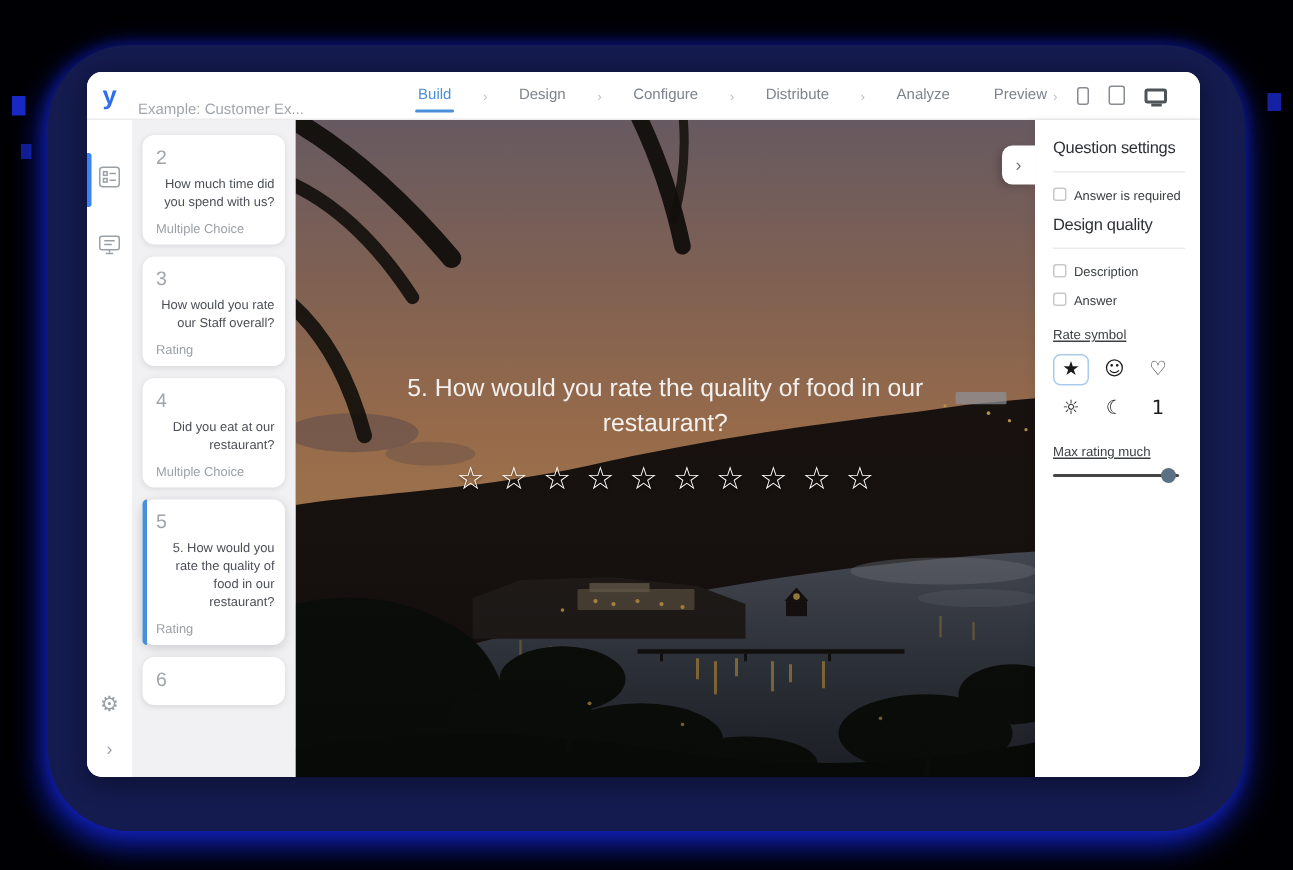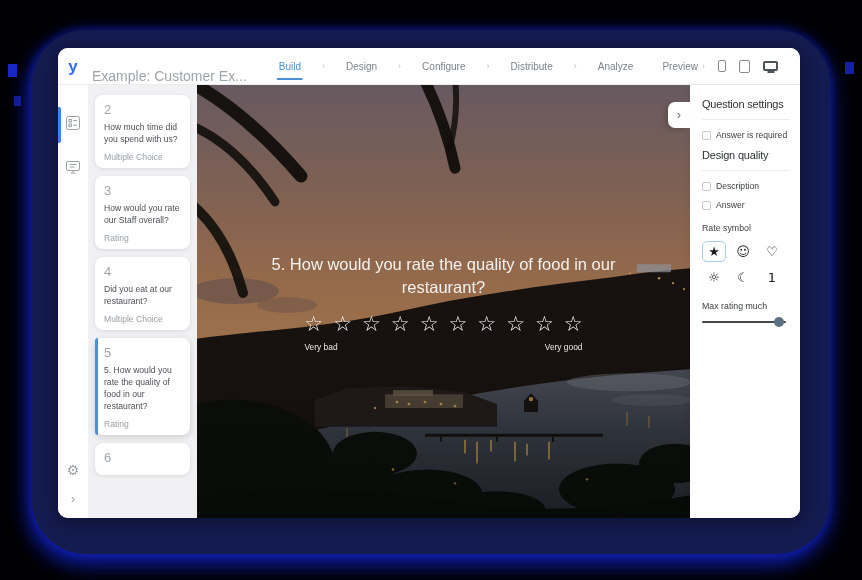--- a/index.html
+++ b/index.html
@@ -17,21 +17,21 @@
   .chip-c { left:845px; top:62px; width:9px; height:12px; opacity:.7; }
 
   .window { position:absolute; left:58px; top:48px; width:742px; height:470px;
     background:#fff; border-radius:10px; overflow:hidden; display:flex; flex-direction:column;
     box-shadow:0 3px 16px rgba(0,0,0,.4); }
 
   
   .topbar { flex:0 0 32px; display:flex; align-items:center; border-bottom:1px solid #ececec;
     position:relative; background:#fff; z-index:5; }
   .logo { width:30px; text-align:center; color:#2f6fed; font-weight:700; font-size:17px; line-height:1; }
-  .doc-title { color:#a0a5ab; font-size:14px; margin-left:4px;margin-top:20px; }
+  .doc-title { color:#a0a5ab; font-size:10px; margin-left:4px;margin-top:20px; }
   .topnav { position:absolute; left:50%; transform:translateX(-50%); display:flex;
     align-items:center; gap:21px; font-size:10px; color:#7d838c; height:100%;margin-left:27px; }
   .nav-item { position:relative; display:flex; align-items:center; height:100%; cursor:pointer; }
   .nav-item.active { color:#4a90d9; }
   .nav-item.active::after { content:""; position:absolute; left:-2px; right:-2px; bottom:4px;
     height:2px; background:#4a90d9; border-radius:1px; }
   .nav-sep { color:#b9bec4; font-size:9px; }
   .topbar-right { margin-left:auto; display:flex; align-items:center; gap:13px; padding-right:22px; }
   .preview-btn { display:flex; align-items:center; gap:4px; font-size:10px; color:#7d838c; cursor:pointer; }
   .icon-phone { width:8px; height:12px; border:1px solid #878c93; border-radius:2px; }
@@ -55,21 +55,21 @@
   
   .cards-panel { width:109px; background:#f1f1f3; padding:10px 7px 0 7px; display:flex;
     flex-direction:column; overflow:hidden; z-index:3; }
   .cards-list { display:flex; flex-direction:column; gap:8px; }
   .card { background:#fff; border-radius:8px; box-shadow:0 1px 4px rgba(0,0,0,.10);
     padding:7px 7px 6px 9px; position:relative; cursor:pointer; }
   .card.selected { box-shadow:0 2px 7px rgba(0,0,0,.16); }
   .card.selected::before { content:""; position:absolute; left:0; top:0; bottom:0; width:3px;
     background:#4a90d9; border-radius:8px 0 0 8px; }
   .card-number { color:#a0a5ab; font-size:13px; margin-bottom:4px; }
-  .card-text { color:#4b4f55; font-size:8.6px; line-height:1.4; margin-bottom:7px; }
+  .card-text { color:#4b4f55; font-size:8.6px; line-height:1.4; margin-bottom:7px;text-align:right; }
   .card-type { color:#9aa0a6; font-size:8.6px; }
 
   
   .preview-area { flex:1; position:relative; overflow:hidden; background:#2a2226; }
   .photo { position:absolute; inset:0; width:100%; height:100%; }
   .question-overlay { position:absolute; left:0; right:0; top:168px; text-align:center;
     color:#f3f1ef; z-index:2; }
   .question-text { font-size:16.5px; line-height:1.4; max-width:390px; margin:0 auto; font-weight:400; }
   .stars { display:flex; justify-content:center; gap:10px; margin-top:15px;
     font-size:21px; color:#fff; line-height:1; font-family:"DejaVu Sans",sans-serif; }
@@ -78,24 +78,24 @@
     font-size:8.4px; color:#eceae8; }
 
   
   .collapse-tab { position:absolute; right:110px; top:17px; width:22px; height:26px; background:#fff;
     border-radius:7px 0 0 7px; box-shadow:-3px 2px 5px rgba(0,0,0,.15); display:flex;
     align-items:center; justify-content:center; color:#6a6f76; font-size:12px; z-index:6; cursor:pointer; }
   .settings-panel { width:110px; background:#fff; padding:13px 6px 4px 12px; z-index:5;
     box-shadow:-2px 0 6px rgba(0,0,0,.05); }
   .panel-title { font-size:11px; font-weight:500; color:#2d3136; letter-spacing:-.2px; margin-bottom:9px; }
   .divider { height:1px; background:#ececec; margin-bottom:10px; margin-right:4px; }
-  .check-row { display:flex; align-items:flex-end; gap:5px; margin-bottom:9px; cursor:pointer; }
+  .check-row { display:flex; align-items:flex-start; gap:5px; margin-bottom:9px; cursor:pointer; }
   .checkbox { width:9px; height:9px; border:1px solid #c6c9cc; border-radius:2px; background:#fff; flex:0 0 auto; }
   .check-label { font-size:8.6px; color:#3c4043; white-space:nowrap; }
-  .section-label { font-size:8.8px; color:#3c4043; margin:13px 0 8px 0; }
+  .section-label { font-size:8.8px; color:#3c4043; margin:13px 0 8px 0;text-decoration:underline; }
   .symbol-grid { display:grid; grid-template-columns:repeat(3,24px); gap:5px 5px;
     align-items:center; justify-items:center; font-family:"DejaVu Sans",sans-serif; }
   .symbol { width:24px; height:21px; display:flex; align-items:center; justify-content:center;
     font-size:13px; color:#1a1a1a; border:1px solid transparent; border-radius:5px; cursor:pointer; }
   .symbol.selected { border-color:#abcbee; }
   .slider-track { position:relative; width:84px; height:2px; background:#454545; border-radius:1px;
     margin-top:10px; cursor:pointer; }
   .slider-thumb { position:absolute; top:-4px; width:10px; height:10px; border-radius:50%;
     background:#5b7083; cursor:pointer; }
 </style>
@@ -295,24 +295,20 @@
               <span class="star">☆</span>
               <span class="star">☆</span>
               <span class="star">☆</span>
               <span class="star">☆</span>
               <span class="star">☆</span>
               <span class="star">☆</span>
               <span class="star">☆</span>
               <span class="star">☆</span>
               <span class="star">☆</span>
             </div>
-          <div class="scale-labels">
-            <span>Very bad</span>
-            <span>Very good</span>
-          </div>
         </div>
       </div>
 
       <div class="collapse-tab">
         <span>›</span>
       </div>
 
       <div class="settings-panel">
         <div class="panel-title">Question settings</div>
         <div class="divider"></div>

